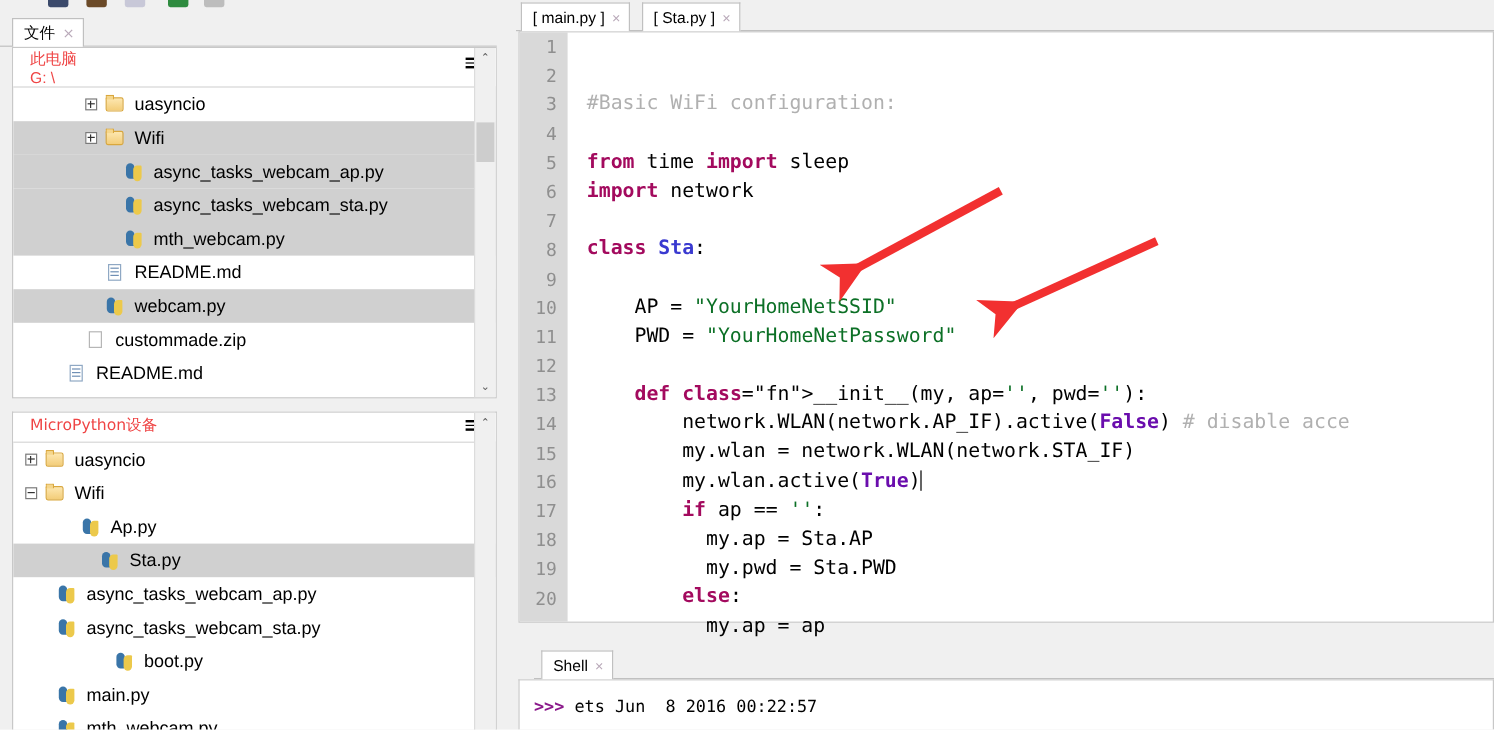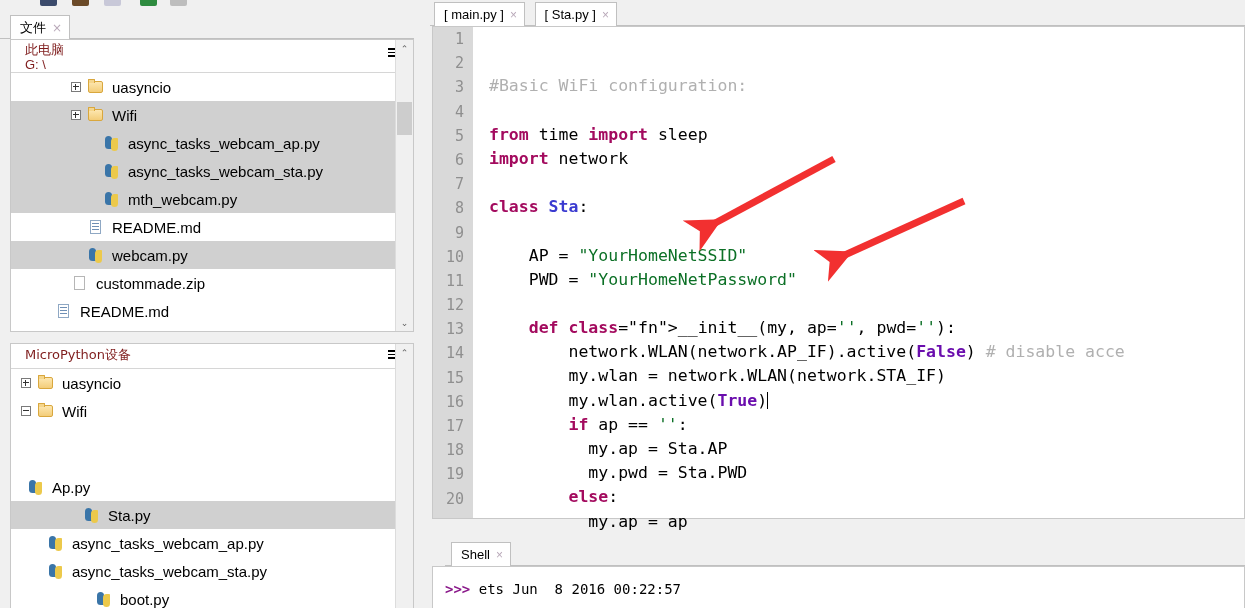--- a/index.html
+++ b/index.html
@@ -27,21 +27,21 @@
     font-size:13px;white-space:nowrap;z-index:2;
   }
   .tab .tx{font-size:12px;color:#b9a9b9;margin-left:6px;line-height:1;}
   .tab.cn{font-family:"DejaVu Sans",sans-serif;}
 
   .panel{position:relative;background:#fff;border:1px solid #c8c8c8;box-sizing:border-box;}
   .panel-head{
     position:relative;height:33px;border-bottom:1px solid #d6d6d6;background:#fff;
     padding:2px 0 0 14px;box-sizing:border-box;
   }
-  .panel-head .ln{display:block;color:#7f1d1d;font-size:13px;line-height:15px;}
+  .panel-head .ln{display:block;color:#ef4444;font-size:13px;line-height:15px;}
   .panel-head .ln.cn{font-family:"DejaVu Sans",sans-serif;}
   .hamb{position:absolute;right:12px;top:8px;width:13px;height:9px;}
   .hamb i{display:block;height:1.5px;background:#000;margin-bottom:2px;}
 
   .rows{position:relative;overflow:hidden;}
   .row{
     display:flex;align-items:center;height:28px;box-sizing:border-box;
     font-size:15px;white-space:nowrap;padding-right:4px;
   }
   .row.sel{background:#d0d0d0;}
@@ -215,21 +215,21 @@
         <div class="row" style="padding-left: 10px;">
           <span class="exp plus"></span>
           <span class="ic folder"></span>
           <span>uasyncio</span>
         </div>
         <div class="row" style="padding-left: 10px;">
           <span class="exp minus"></span>
           <span class="ic folder"></span>
           <span>Wifi</span>
         </div>
-        <div class="row" style=" margin-top: 48px;">
+        <div class="row" style="padding-left: 40px;">
           <span class="exp none"></span>
           <span class="ic py"></span>
           <span>Ap.py</span>
         </div>
         <div class="row sel" style="padding-left: 56px;">
           <span class="exp none"></span>
           <span class="ic py"></span>
           <span>Sta.py</span>
         </div>
         <div class="row" style="padding-left: 20px;">

